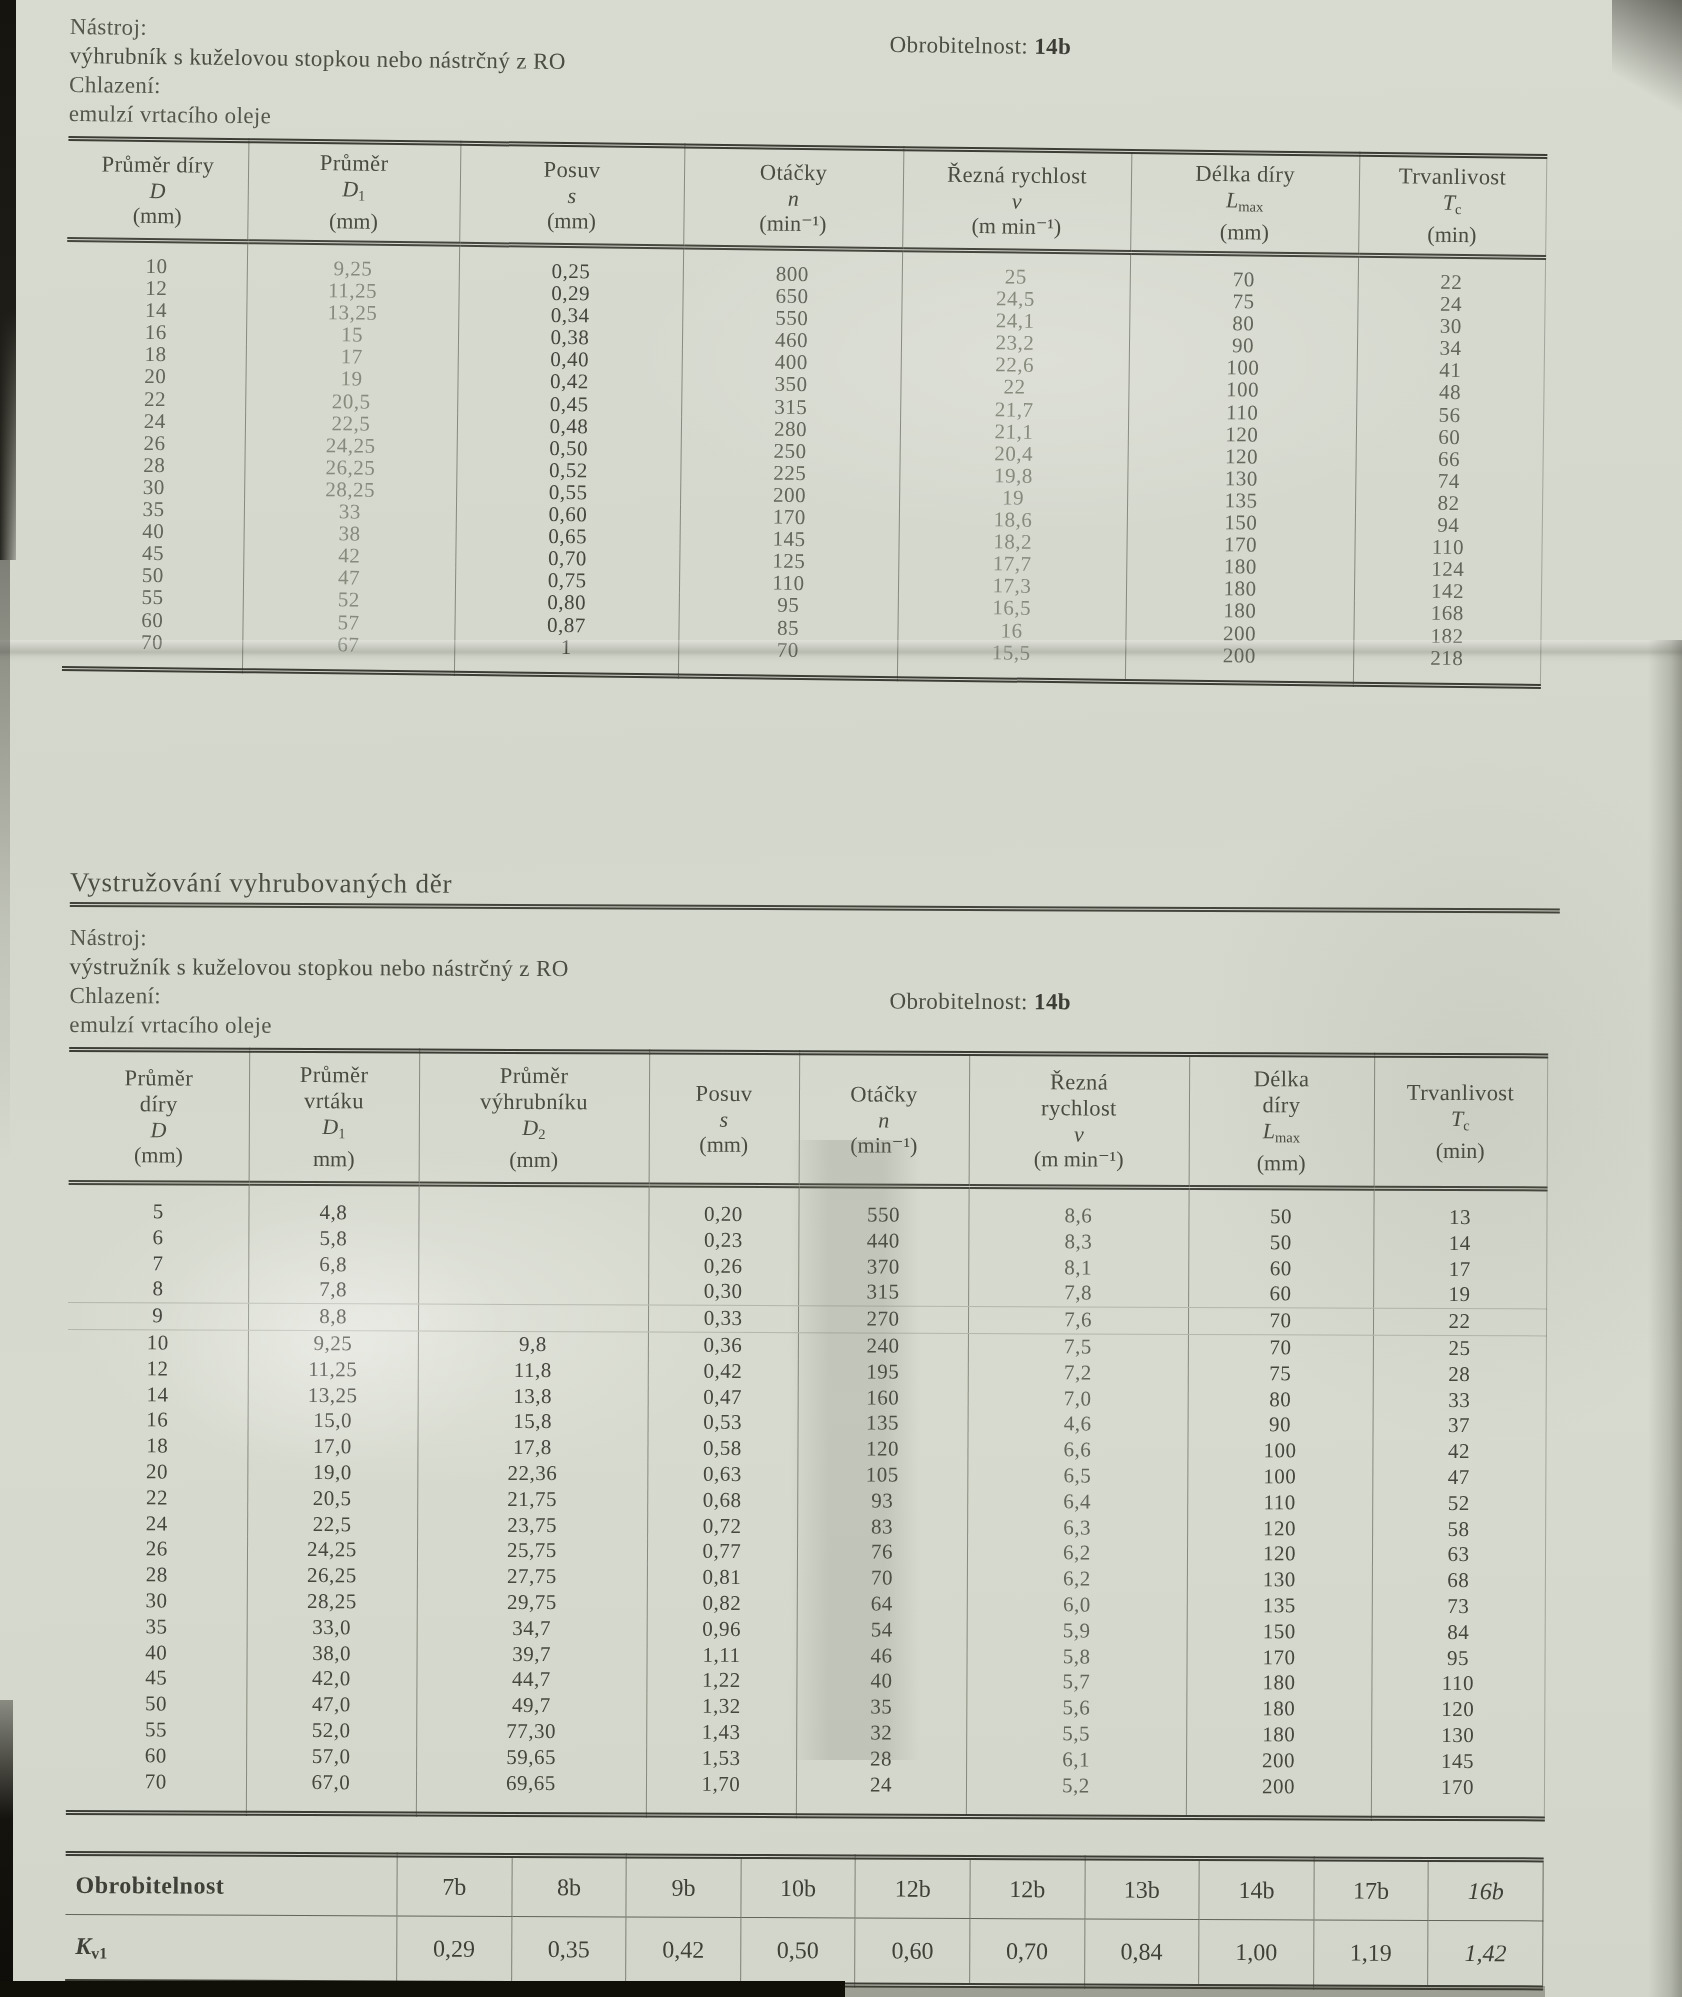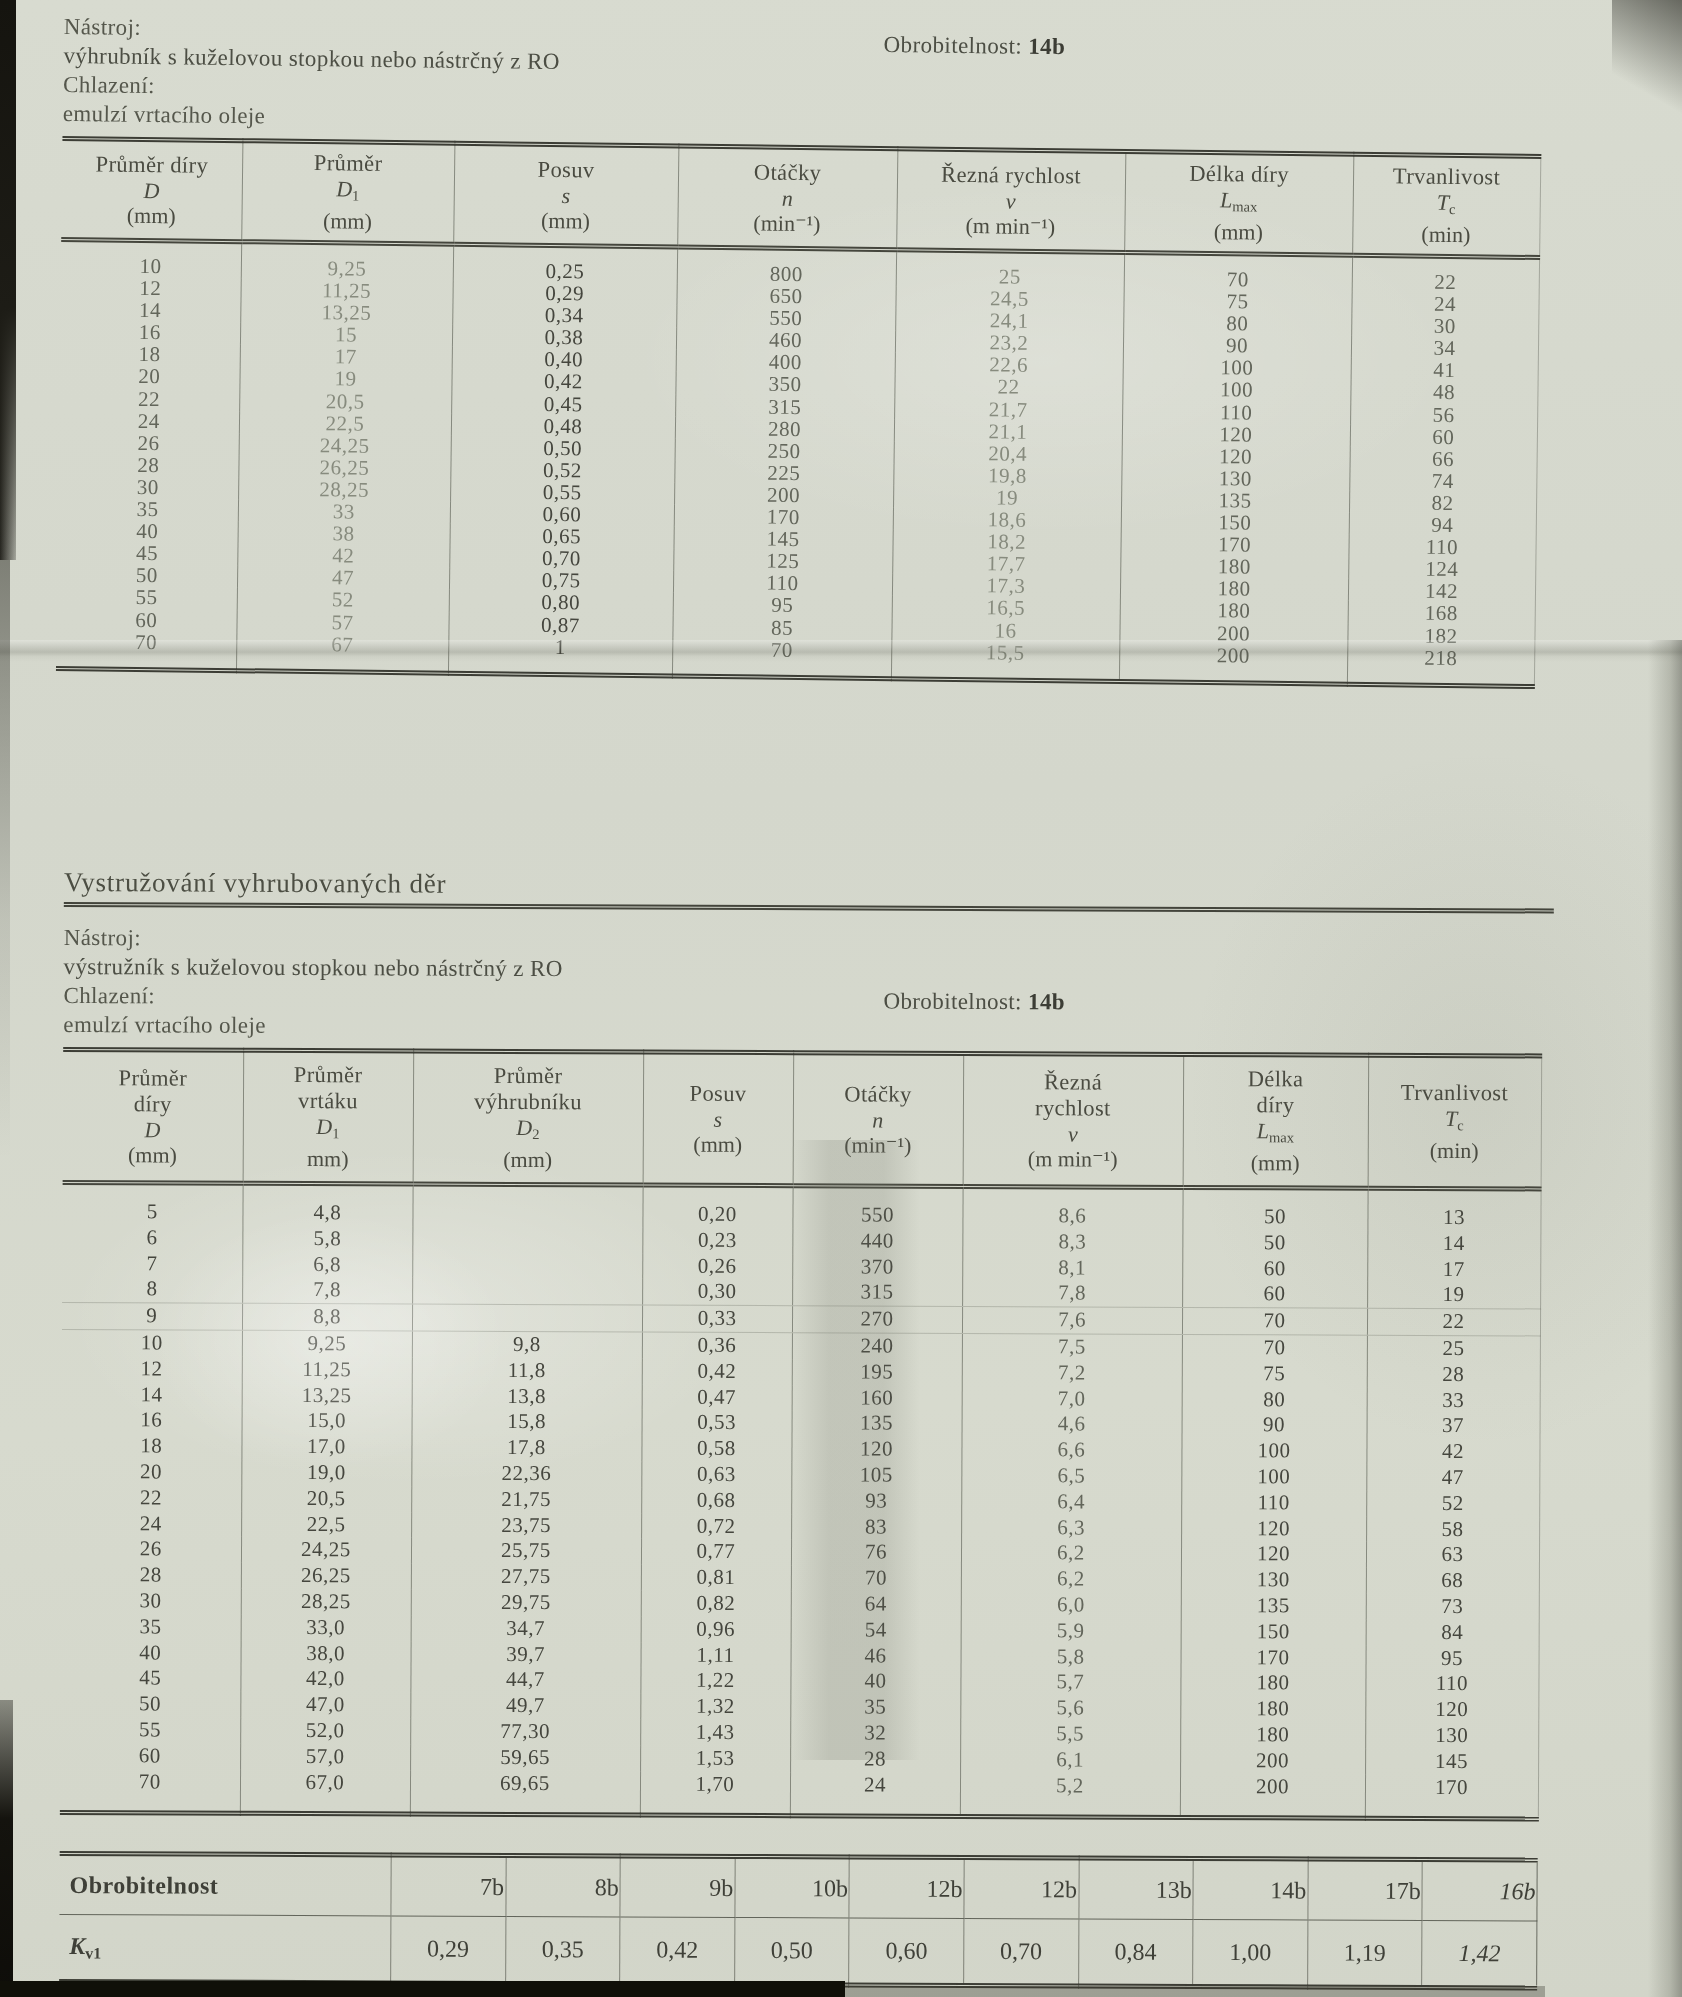--- a/index.html
+++ b/index.html
@@ -30,21 +30,21 @@
     background:linear-gradient(210deg,rgba(28,28,22,.6) 0%,rgba(28,28,22,.25) 35%,transparent 60%);}
   .edge-right-low{position:absolute;right:0;top:640px;width:34px;height:1357px;
     background:linear-gradient(to right,transparent,rgba(70,72,60,.22) 65%,rgba(45,46,38,.38));}
   .crease{position:absolute;left:0;top:640px;width:100%;height:22px;
     background:linear-gradient(to bottom,rgba(255,255,255,.25),rgba(70,72,62,.20) 55%,rgba(70,72,62,.05) 75%,transparent);}
   .smudge-n{position:absolute;left:790px;top:1140px;width:130px;height:620px;
     background:linear-gradient(to right,transparent,rgba(112,115,103,.20) 30%,rgba(112,115,103,.20) 72%,transparent);}
   .stain-1{position:absolute;left:150px;top:1210px;width:360px;height:260px;
     background:radial-gradient(ellipse at center,rgba(255,255,255,.30),transparent 70%);}
   
-  .content{position:absolute;left:64px;top:12px;width:1490px;}
+  .content{position:absolute;left:70px;top:12px;width:1490px;}
   .part1{transform:rotate(0.7deg);transform-origin:0 0;}
   .part2{transform:rotate(0.25deg);transform-origin:0 0;margin-top:196px;}
   .info-block{position:relative;font-size:23px;line-height:29px;color:#55574c;letter-spacing:.4px;}
   .info-block .tool-line{color:#4c4e44;}
   .mach{position:absolute;left:820px;top:8px;color:#4c4e44;}
   .mach .mach-value{font-weight:700;color:#3c3d35;}
   .sec2 .mach{top:60px;}
   
   table.datatable{border-collapse:collapse;table-layout:fixed;width:1478px;
     border-top:5px double #3c3d35;border-bottom:5px double #3c3d35;margin-top:8px;}
@@ -74,21 +74,21 @@
   
   .heading2{font-size:27px;letter-spacing:.8px;color:#4c4e43;padding-left:-4px;}
   .heading-rule{border-bottom:5px double #43443b;margin-top:4px;width:1490px;}
   .sec2{position:relative;margin-top:16px;}
   
   table.kv-table{border-collapse:collapse;table-layout:fixed;width:1478px;margin-top:36px;
     border-top:5px double #3c3d35;border-bottom:5px double #3c3d35;}
   table.kv-table th,table.kv-table td{border-left:1px solid rgba(70,72,62,.6);font-weight:normal;}
   table.kv-table th:first-child,table.kv-table td:first-child{border-left:none;text-align:left;padding-left:10px;}
   table.kv-table th:last-child,table.kv-table td:last-child{border-right:1px solid rgba(60,62,52,.7);font-style:italic;}
-  table.kv-table th{height:56px;font-size:24px;color:#3f4038;text-align:right;border-bottom:1px solid rgba(70,72,62,.8);}
+  table.kv-table th{height:56px;font-size:24px;color:#3f4038;text-align:center;border-bottom:1px solid rgba(70,72,62,.8);}
   table.kv-table th:first-child{font-weight:600;letter-spacing:.5px;}
   table.kv-table td{height:62px;font-size:24px;color:#3f4038;text-align:center;}
   .kv-label{font-style:italic;font-weight:bold;}
 </style>
 </head>
 <body>
 
 <div class="sheet">
 
   <div class="content">

